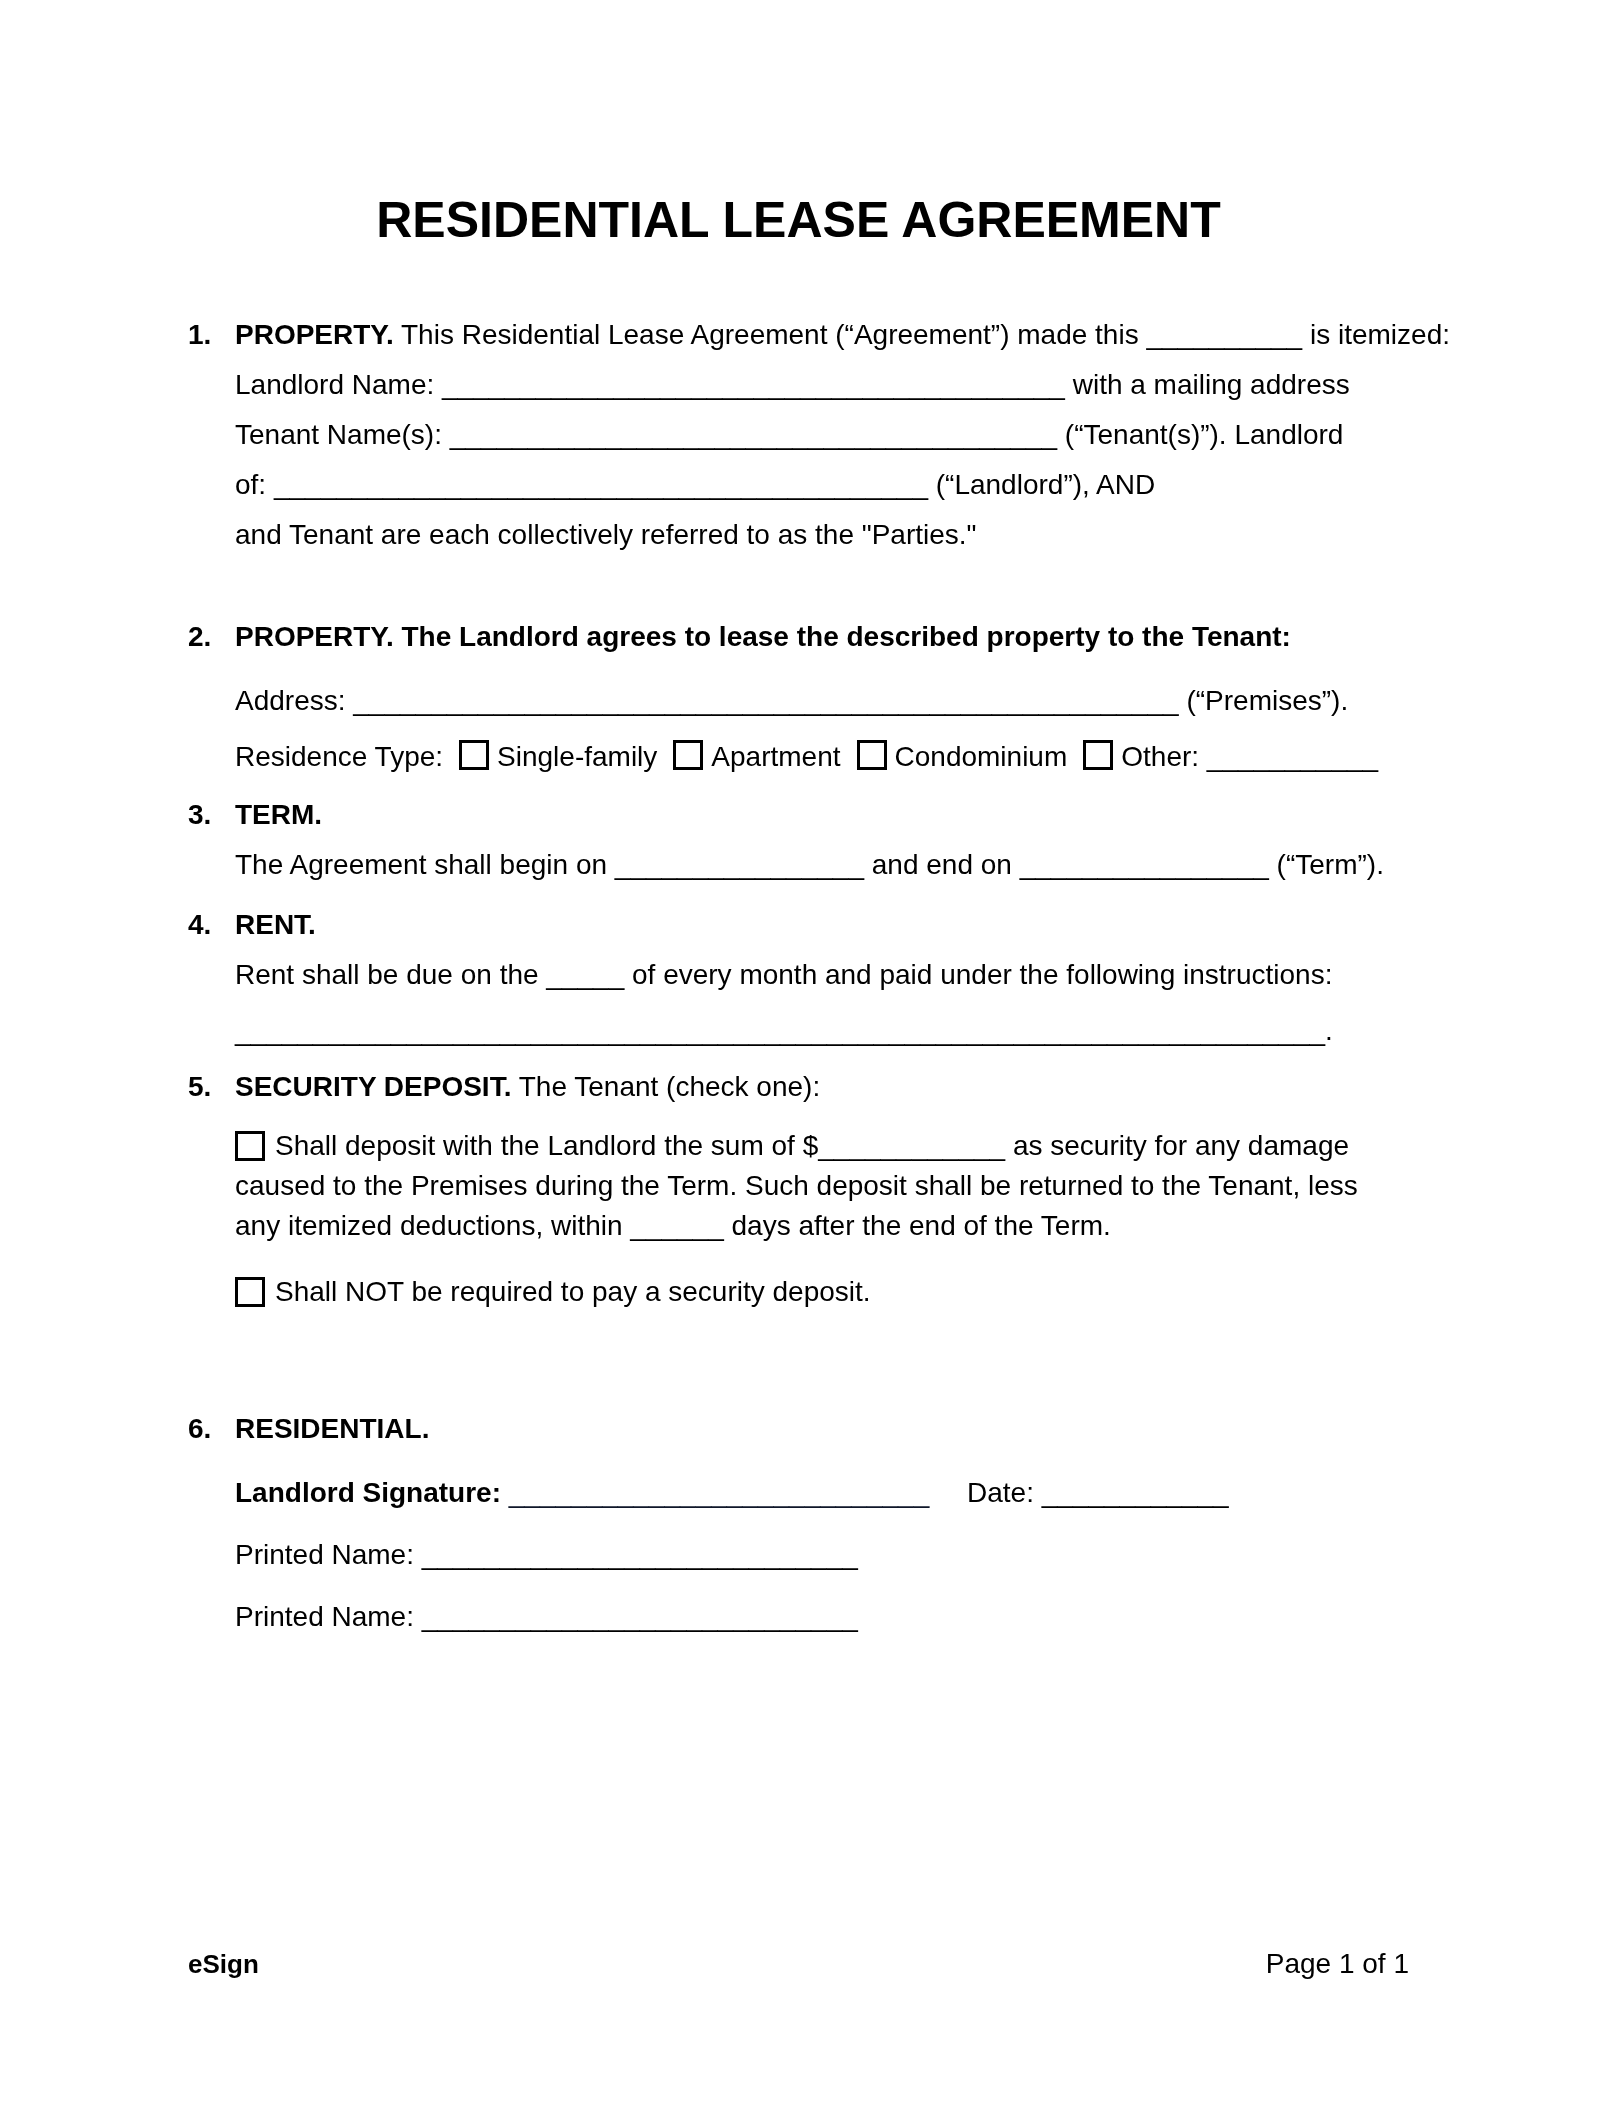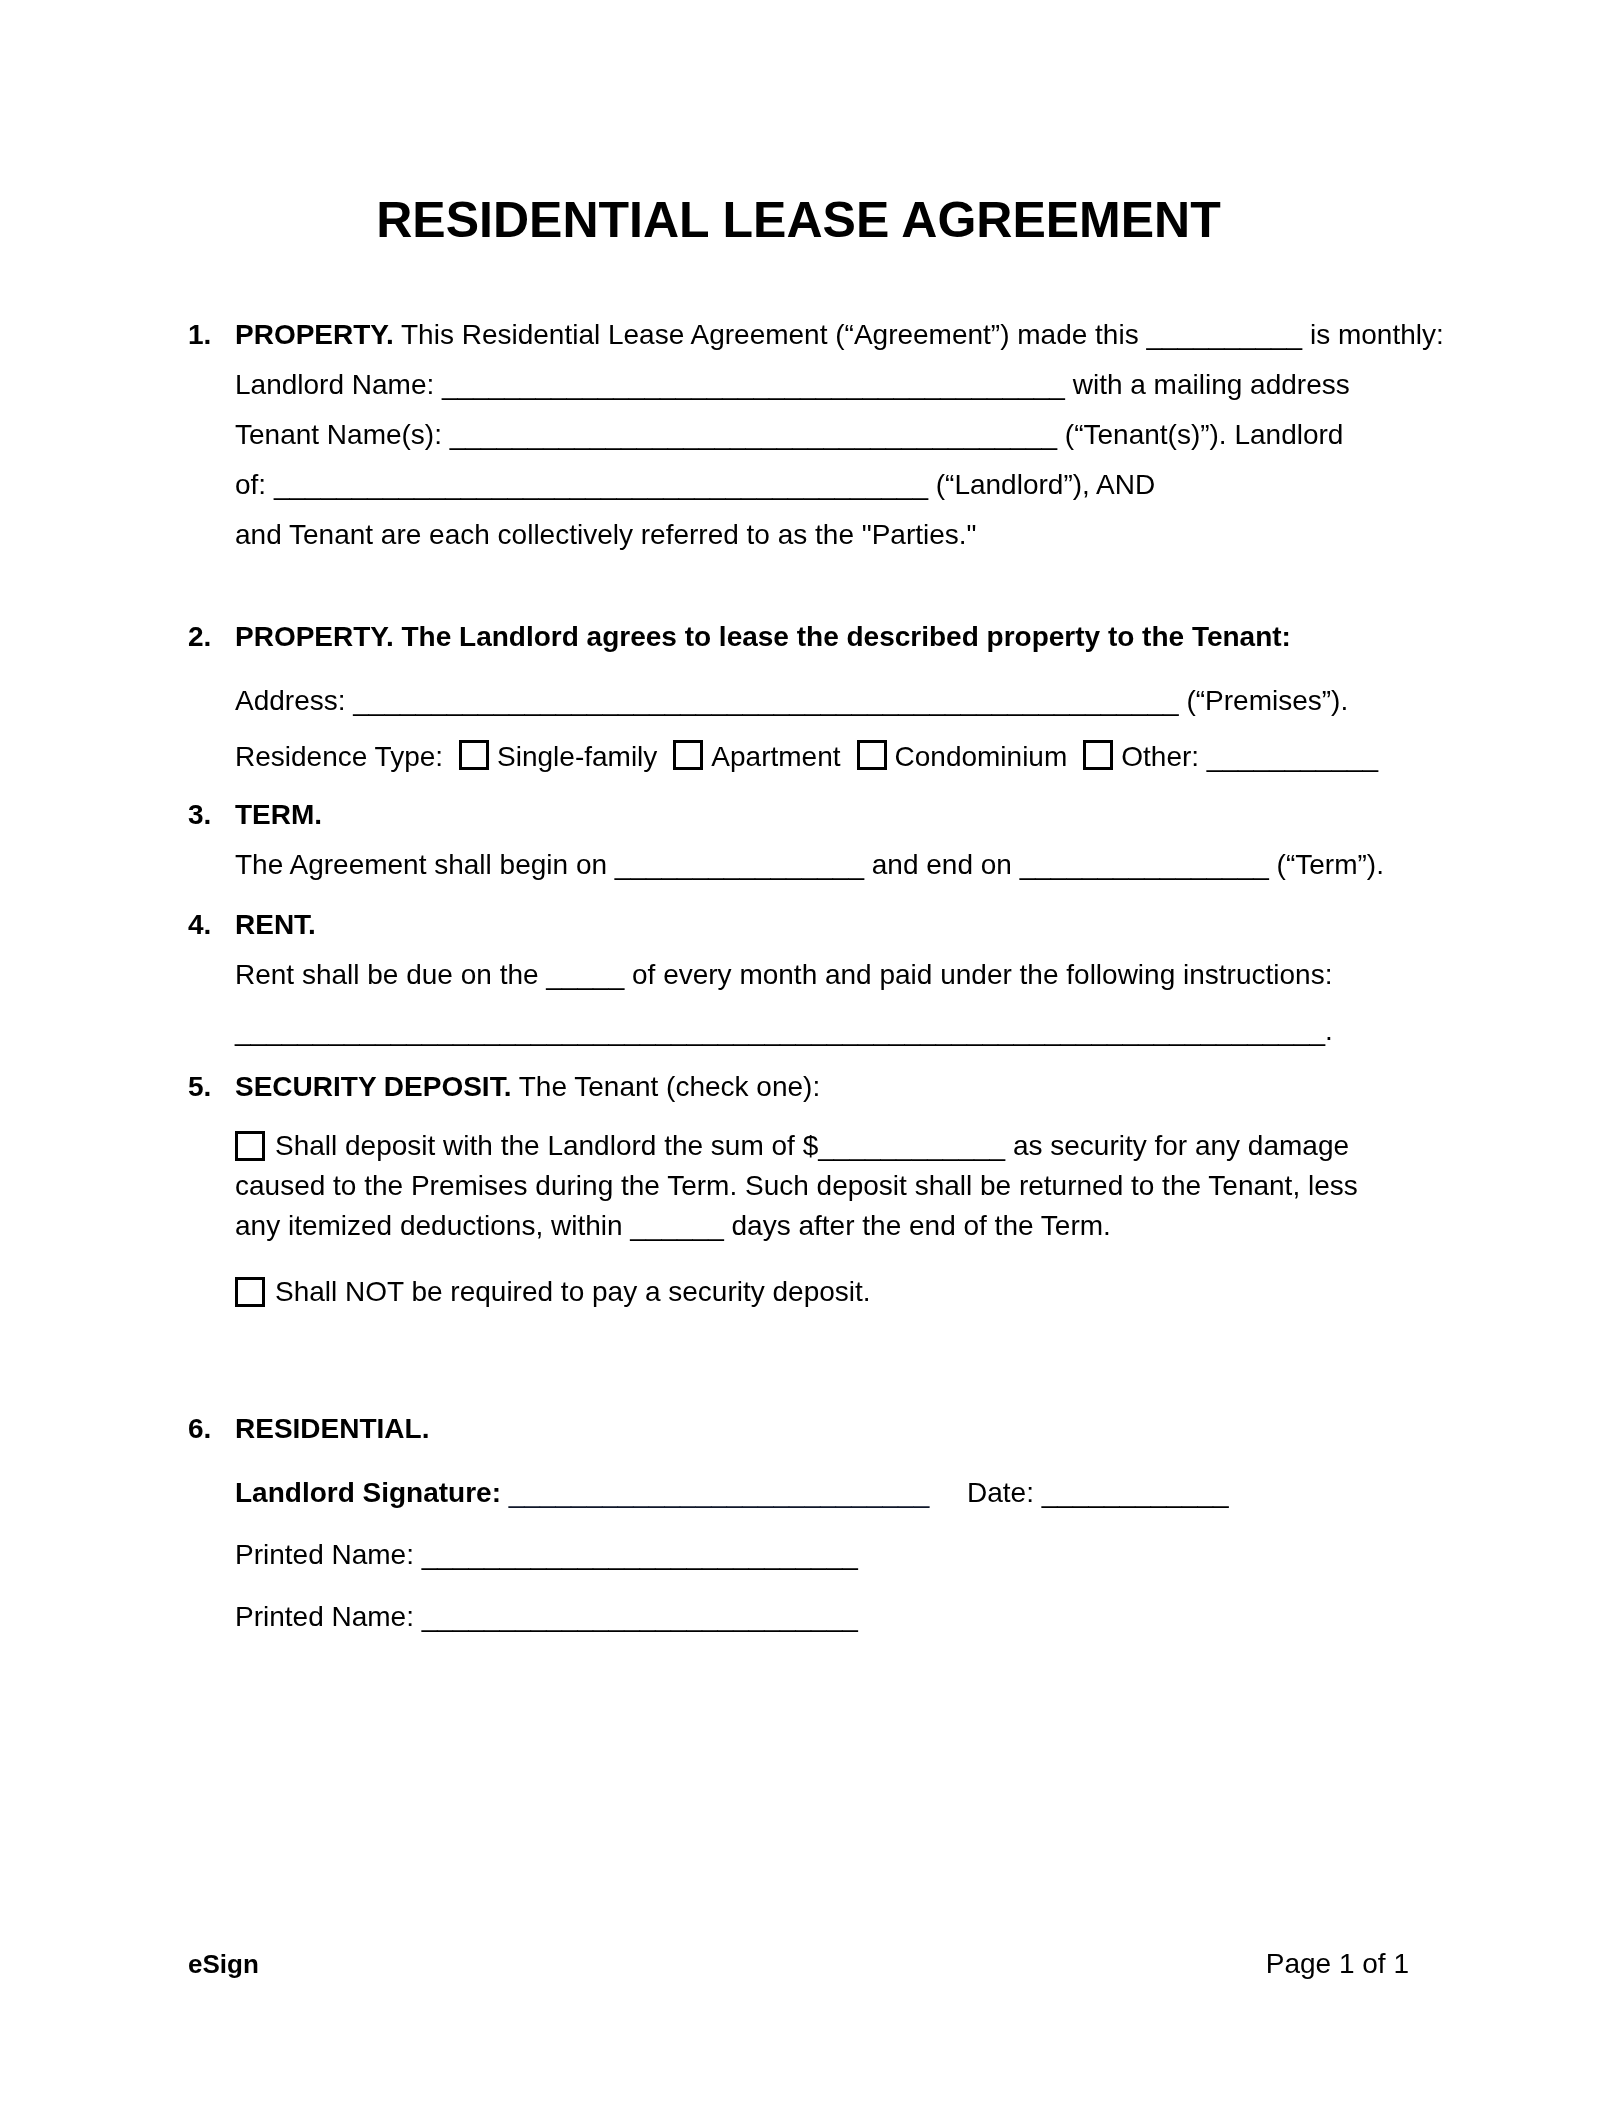--- a/index.html
+++ b/index.html
@@ -63,21 +63,21 @@
 
   <h1 class="title">RESIDENTIAL LEASE AGREEMENT</h1>
 
   <section class="sec">
     <div class="num">1.</div>
     <div>
       <div class="ln">
         <b>PROPERTY.</b>
         <span>This Residential Lease Agreement (“Agreement”) made this</span>
         <span>__________</span>
-        <span>is monthly:</span>
+        <span>is itemized:</span>
       </div>
       <div class="ln">
         <span>Landlord Name:</span>
         <span>________________________________________</span>
         <span>with a mailing address</span>
       </div>
       <div class="ln">
         <span>Tenant Name(s):</span>
         <span>_______________________________________</span>
         <span>(“Tenant(s)”). Landlord</span>

